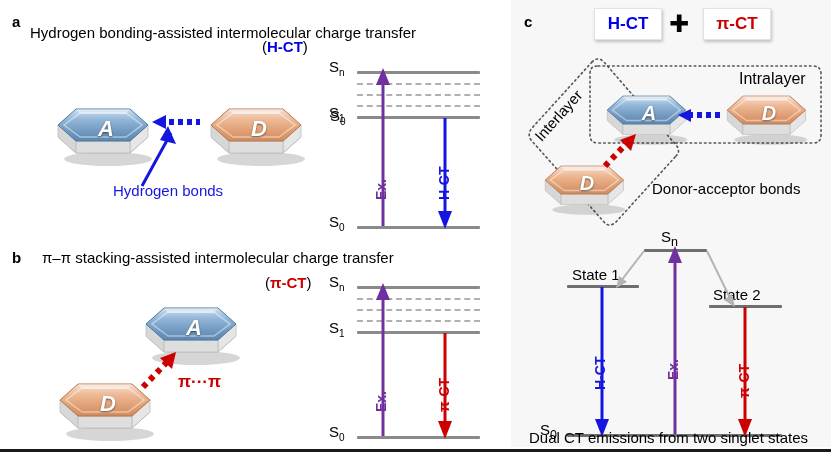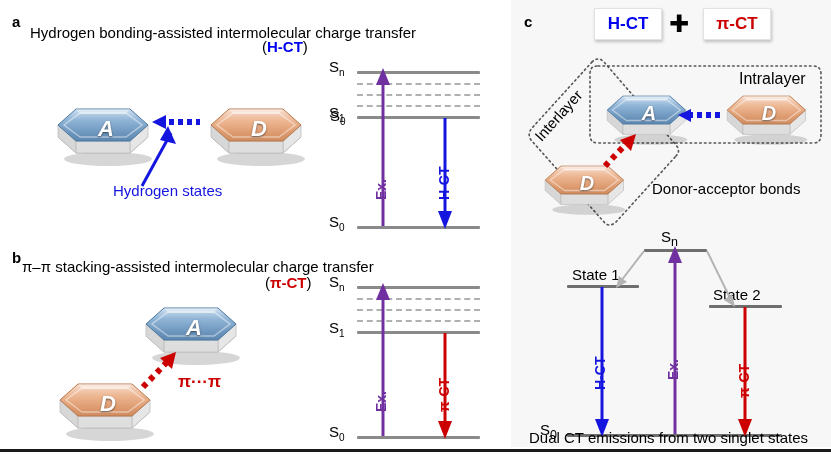--- a/index.html
+++ b/index.html
@@ -106,21 +106,21 @@
   </svg>
   <div class="hexlabel" style="font-size:22px;margin-top:-4px;">D</div>
 </div>
 
 <svg class="dotpath" width="831" height="455">
   <line x1="160" y1="122" x2="200" y2="122" stroke="#1515E0" stroke-width="6" stroke-dasharray="5,4" stroke-linecap="butt"></line>
   <polygon points="152,122 166,115 166,129" fill="#1515E0"></polygon>
   <line x1="142" y1="186" x2="171" y2="133" stroke="#1515E0" stroke-width="3"></line>
   <polygon points="168,126 176,144 160,140" fill="#1515E0"></polygon>
 </svg>
-<div class="abs" style="left:113px;top:182px;font-size:15px;color:#1515E0;">Hydrogen states</div>
+<div class="abs" style="left:113px;top:182px;font-size:15px;color:#1515E0;">Hydrogen bonds</div>
 
 <div class="abs" style="left:330px;top:52px;width:175px;height:185px;">
   <div class="slabel" style="left:0;top:55px;">S<sub>0</sub></div>
 
 </div>
 
 <div class="lvl" style="left:357px;top:71px;width:123px;"></div>
 <div class="lvl-dash" style="left:357px;top:83px;width:123px;"></div>
 <div class="lvl-dash" style="left:357px;top:94px;width:123px;"></div>
 <div class="lvl-dash" style="left:357px;top:105px;width:123px;"></div>
@@ -133,21 +133,21 @@
 <svg class="dotpath" width="831" height="455">
   <line x1="383" y1="226" x2="383" y2="80" stroke="#7030A0" stroke-width="3"></line>
   <polygon points="383,68 390,85 376,85" fill="#7030A0"></polygon>
   <line x1="445" y1="118" x2="445" y2="216" stroke="#1515E0" stroke-width="3"></line>
   <polygon points="445,229 452,211 438,211" fill="#1515E0"></polygon>
 </svg>
 <div class="vlabel" style="left:373px;top:200px;color:#7030A0;transform:rotate(-90deg);">Ex.</div>
 <div class="vlabel" style="left:436px;top:200px;color:#1515E0;transform:rotate(-90deg);">H-CT</div>
 
 <div class="abs panel-letter" style="left:12px;top:250px;">b</div>
-<div class="abs title" style="left:22px;top:249px;margin-top:9px;">π–π stacking-assisted intermolecular charge transfer</div>
+<div class="abs title" style="left:42px;top:249px;">π–π stacking-assisted intermolecular charge transfer</div>
 
 <div class="abs" style="left:265px;top:274px;font-size:15px;">
   <span>(</span><span class="ct-red">π-CT</span><span>)</span>
 </div>
 
 <div class="hexwrap" style="left:140px;top:296px;width:108px;height:72px;">
   <svg width="108" height="72" viewBox="0 0 108 72">
     <ellipse cx="56" cy="62" rx="44" ry="7" fill="rgba(0,0,0,.16)"></ellipse>
     <path d="M24 44 L6 28 L24 12 L78 12 L96 28 L78 44 Z" transform="translate(0,12)" fill="#e3e3e3" stroke="#b9b9b9" stroke-width="1"></path>
     <path d="M6 28 L6 40 L24 56 L24 44 Z" fill="#d7d7d7" stroke="#bdbdbd" stroke-width="0.8"></path>

